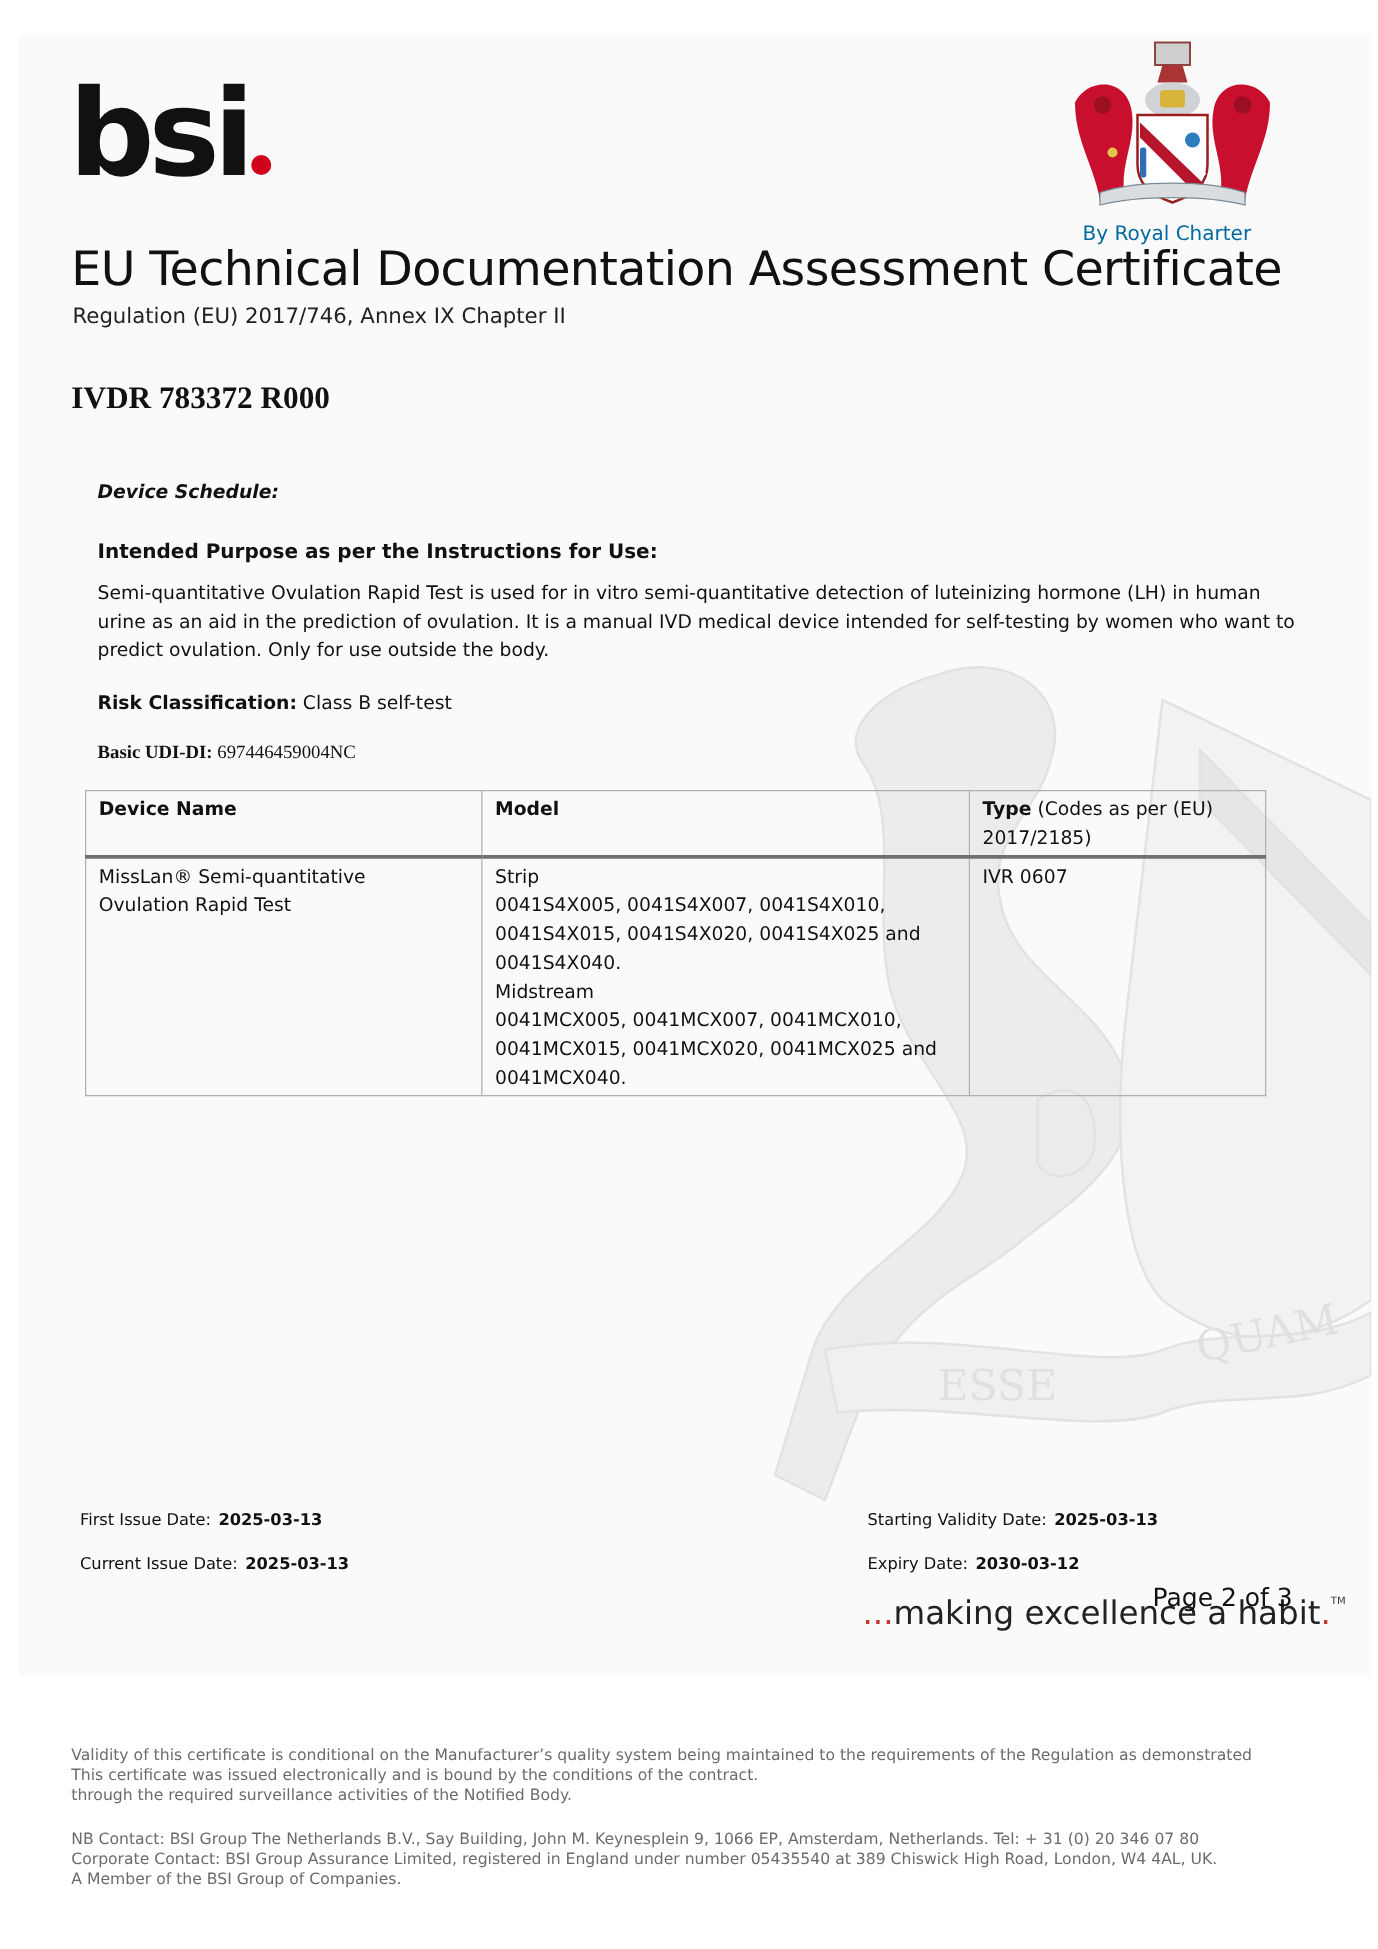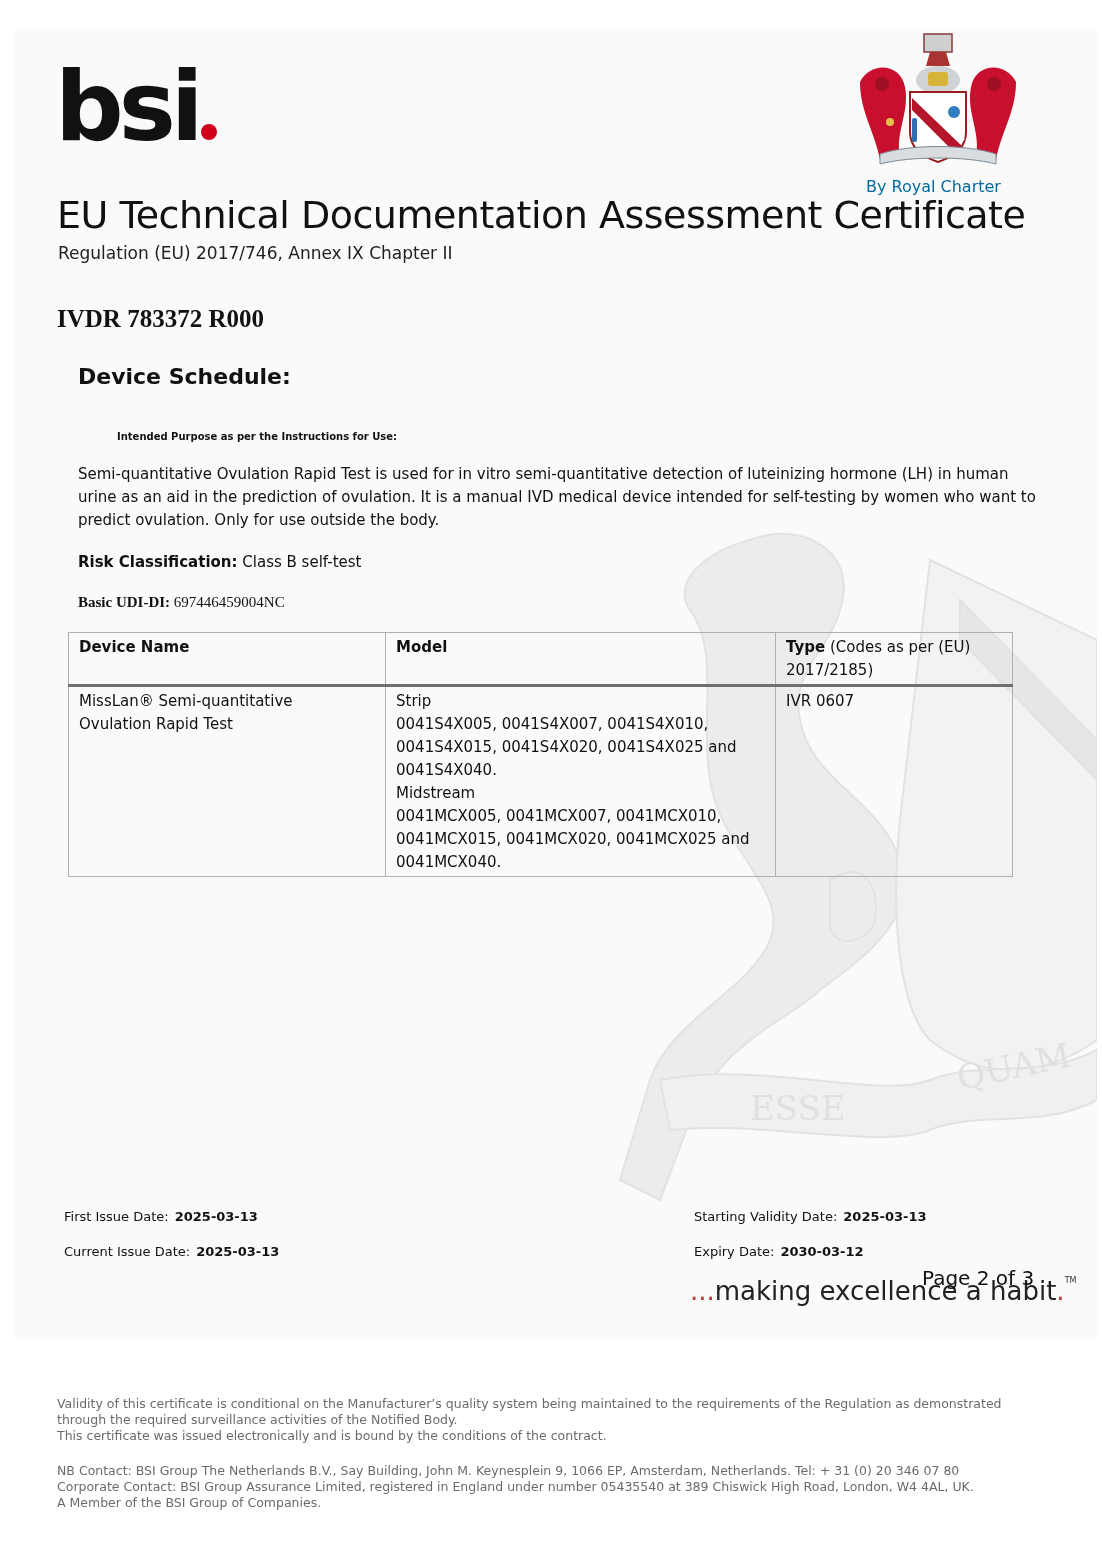--- a/index.html
+++ b/index.html
@@ -9,22 +9,22 @@
   .watermark { position:absolute; left:600px; top:520px; width:497px; height:700px; opacity:1; pointer-events:none; }
   .logo { position:absolute; left:55px; top:62px; font-family:"DejaVu Sans", sans-serif; font-weight:bold;
           font-size:96px; letter-spacing:-5px; line-height:90px; color:#111; }
   .logo .dot { display:inline-block; width:16px; height:16px; border-radius:50%; background:#d0021b;
                margin-left:2px; vertical-align:baseline; }
   .crest { position:absolute; left:850px; top:32px; width:176px; height:140px; }
   .charter { position:absolute; left:866px; top:177px; font-size:16px; color:#0369a1; }
   .title { position:absolute; left:57px; top:193px; font-size:38px; color:#111; letter-spacing:-0.5px; white-space:nowrap; }
   .subtitle { position:absolute; left:58px; top:243px; font-size:17px; color:#222; }
   .certno { position:absolute; left:57px; top:305px; font-size:25px; font-weight:bold; color:#111;font-family:Liberation Serif, serif; }
-  .h-schedule { position:absolute; left:78px; top:364px; font-size:22px; font-weight:bold; }
-  .h-purpose { position:absolute; left:78px; top:431px; font-size:10px; font-weight:bold;margin-left:39px; }
+  .h-schedule { position:absolute; left:78px; top:384px; font-size:15px; font-weight:bold;font-style:italic; }
+  .h-purpose { position:absolute; left:78px; top:431px; font-size:16px; font-weight:bold; }
   .purpose { position:absolute; left:78px; top:463px; width:960px; font-size:15px; line-height:23px; color:#111; }
   .kv { position:absolute; left:78px; font-size:15px; }
   .kv b { font-weight:bold; }
   table.devices { position:absolute; left:68px; top:632px; width:945px; border-collapse:collapse; font-size:15px; }
   table.devices td, table.devices th { border:1px solid #b0b0b0; vertical-align:top; text-align:left;
         padding:3px 24px 2px 10px; line-height:23px; }
   table.devices th { font-weight:normal; height:42px; border-bottom:3px solid #707070; }
   table.devices th b { font-weight:bold; }
   .col1 { width:282px; } .col2 { width:355px; }
   .dates { position:absolute; font-size:13px; }
@@ -130,20 +130,20 @@
 </div>
 
 <div class="tagline">
   <span class="ell">...</span><span>making excellence a habit</span><span class="ell">.</span><sup>TM</sup>
 </div>
 
 <div class="pageno">Page 2 of 3</div>
 
 <div class="footer" style="top:1396px;">
   <div>Validity of this certificate is conditional on the Manufacturer’s quality system being maintained to the requirements of the Regulation as demonstrated</div>
+  <div>This certificate was issued electronically and is bound by the conditions of the contract.</div>
   <div>through the required surveillance activities of the Notified Body.</div>
-  <div>This certificate was issued electronically and is bound by the conditions of the contract.</div>
 </div>
 <div class="footer" style="top:1463px;">
   <div>NB Contact: BSI Group The Netherlands B.V., Say Building, John M. Keynesplein 9, 1066 EP, Amsterdam, Netherlands. Tel: + 31 (0) 20 346 07 80</div>
   <div>Corporate Contact: BSI Group Assurance Limited, registered in England under number 05435540 at 389 Chiswick High Road, London, W4 4AL, UK.</div>
   <div>A Member of the BSI Group of Companies.</div>
 </div>
 
 </body></html>

